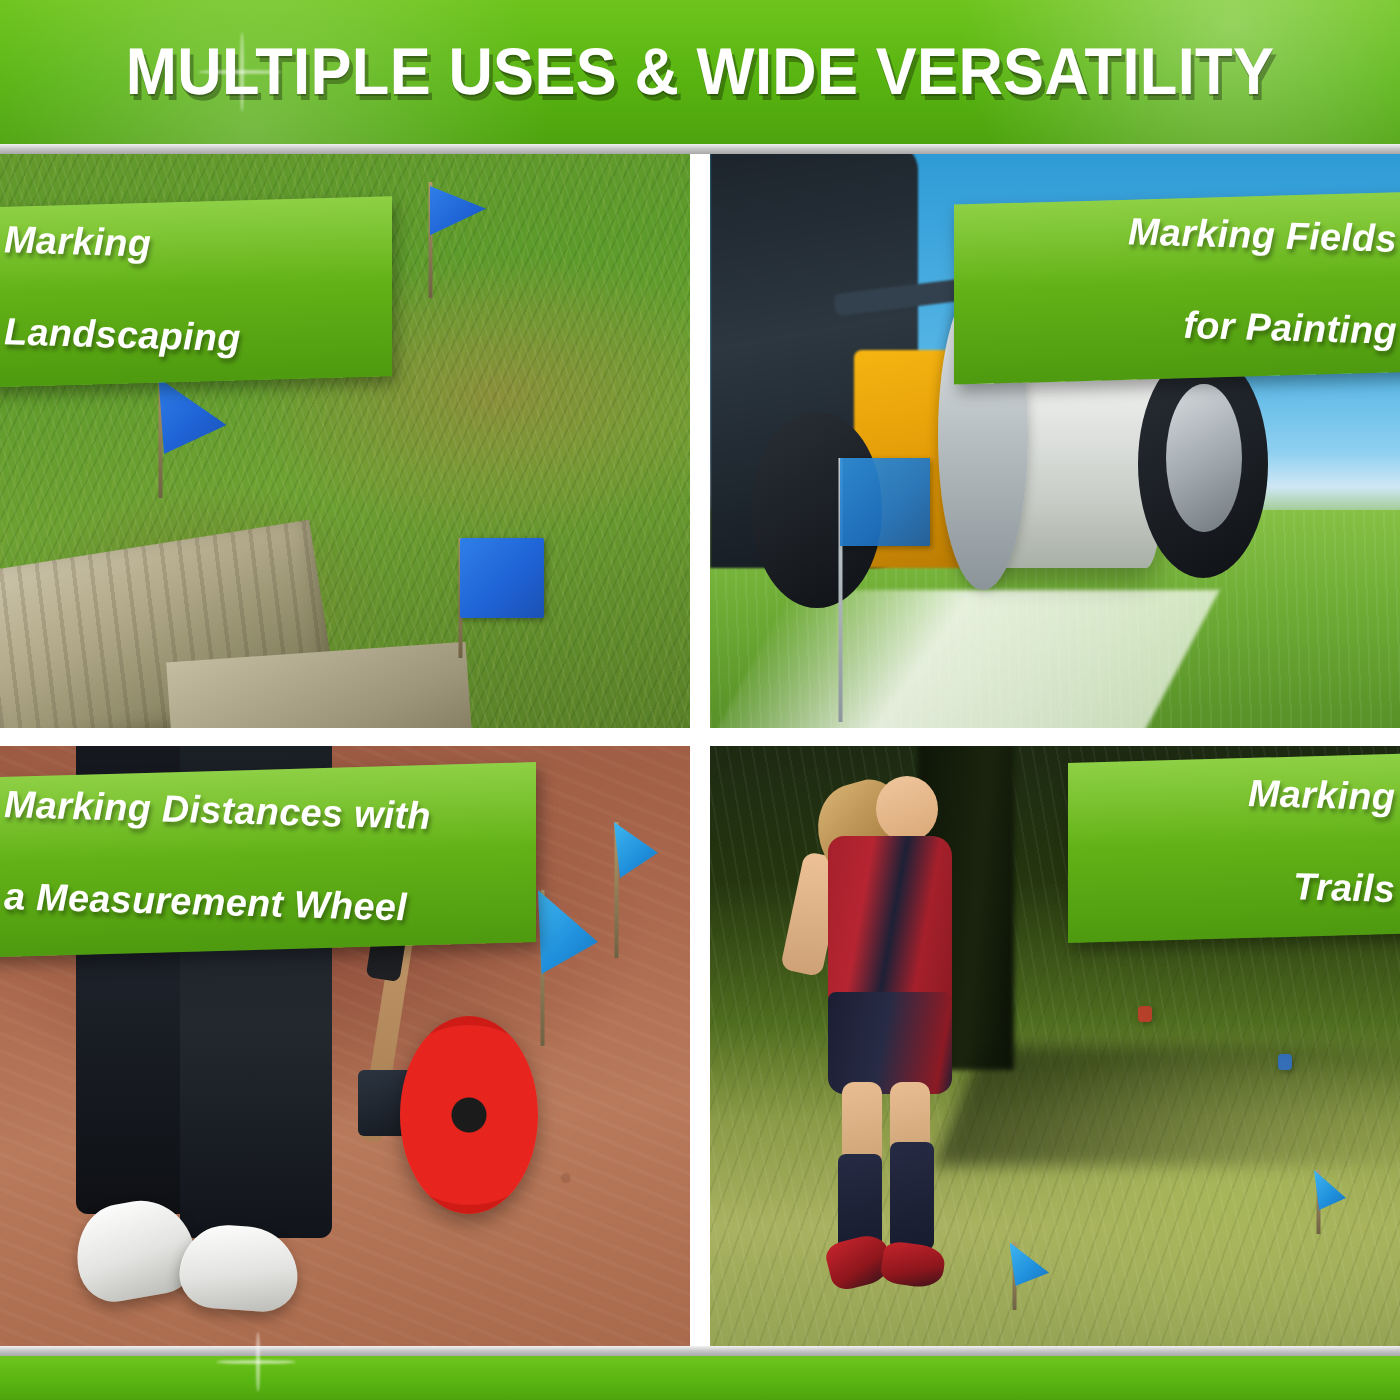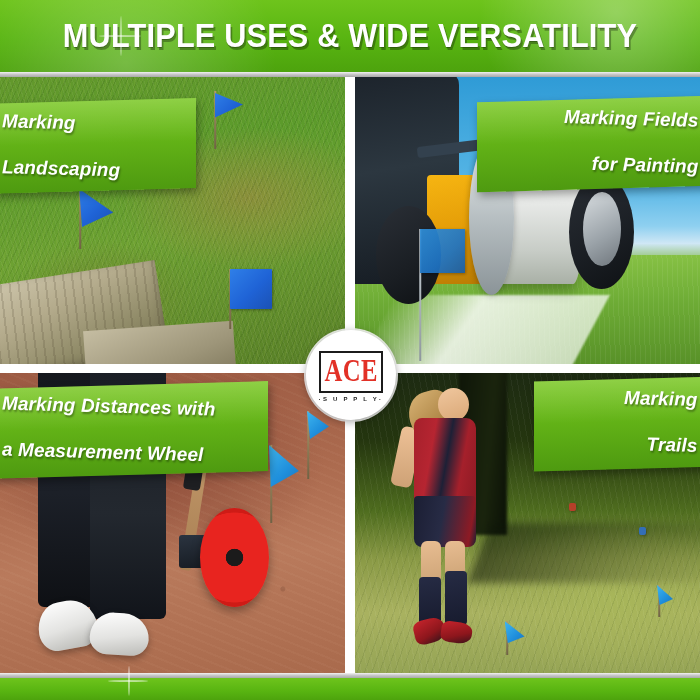--- a/index.html
+++ b/index.html
@@ -370,26 +370,20 @@
 
       <div class="banner b4">
         <span>
           <span>Marking</span><br>
           <span>Trails</span>
         </span>
       </div>
     </div>
   </div>
 
-  <div class="logo">
-    <div class="logo-box">
-      <div class="logo-ace">ACE</div>
-    </div>
-    <div class="logo-supply">·S U P P L Y·</div>
-  </div>
 
   <div class="divider-bottom"></div>
   <div class="footer"></div>
   <div class="sparkle" style="left:128px;top:668px;z-index:6;">
     <b style="width:40px;height:2px;left:-20px;top:12px;opacity:.55;"></b>
     <b style="width:2px;height:30px;left:0;top:-2px;opacity:.5;"></b>
   </div>
 
 </div>
 

